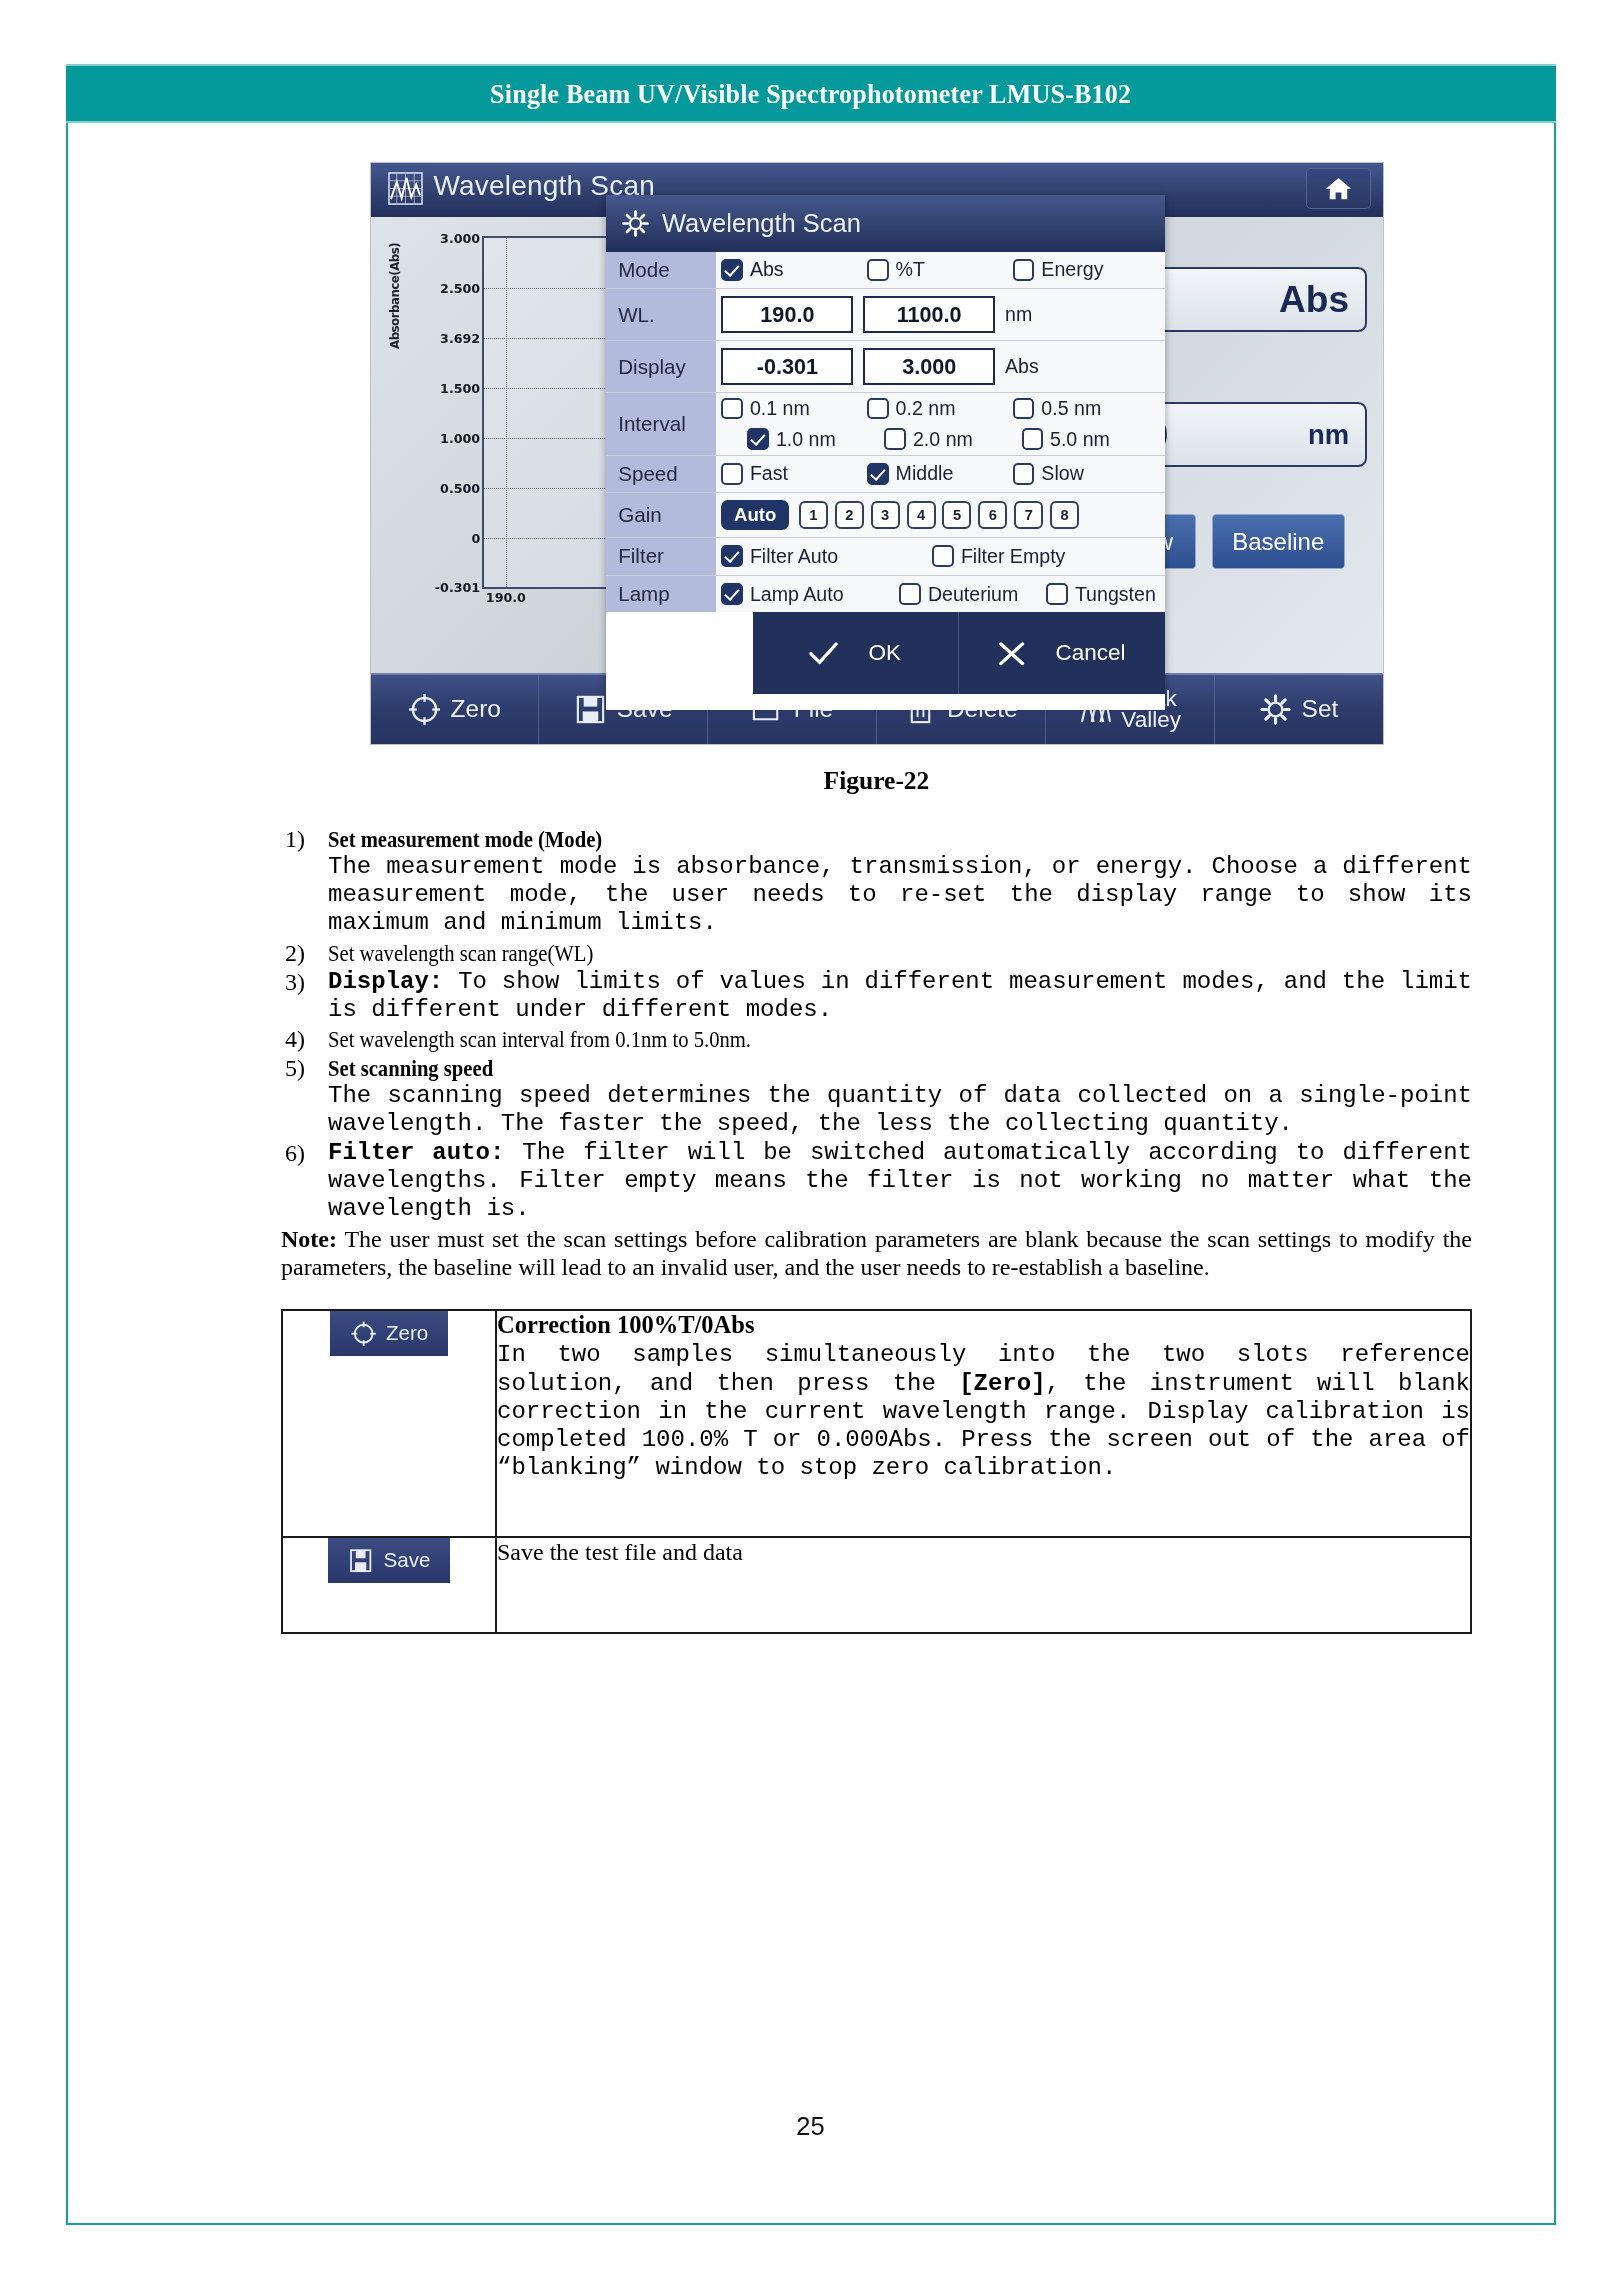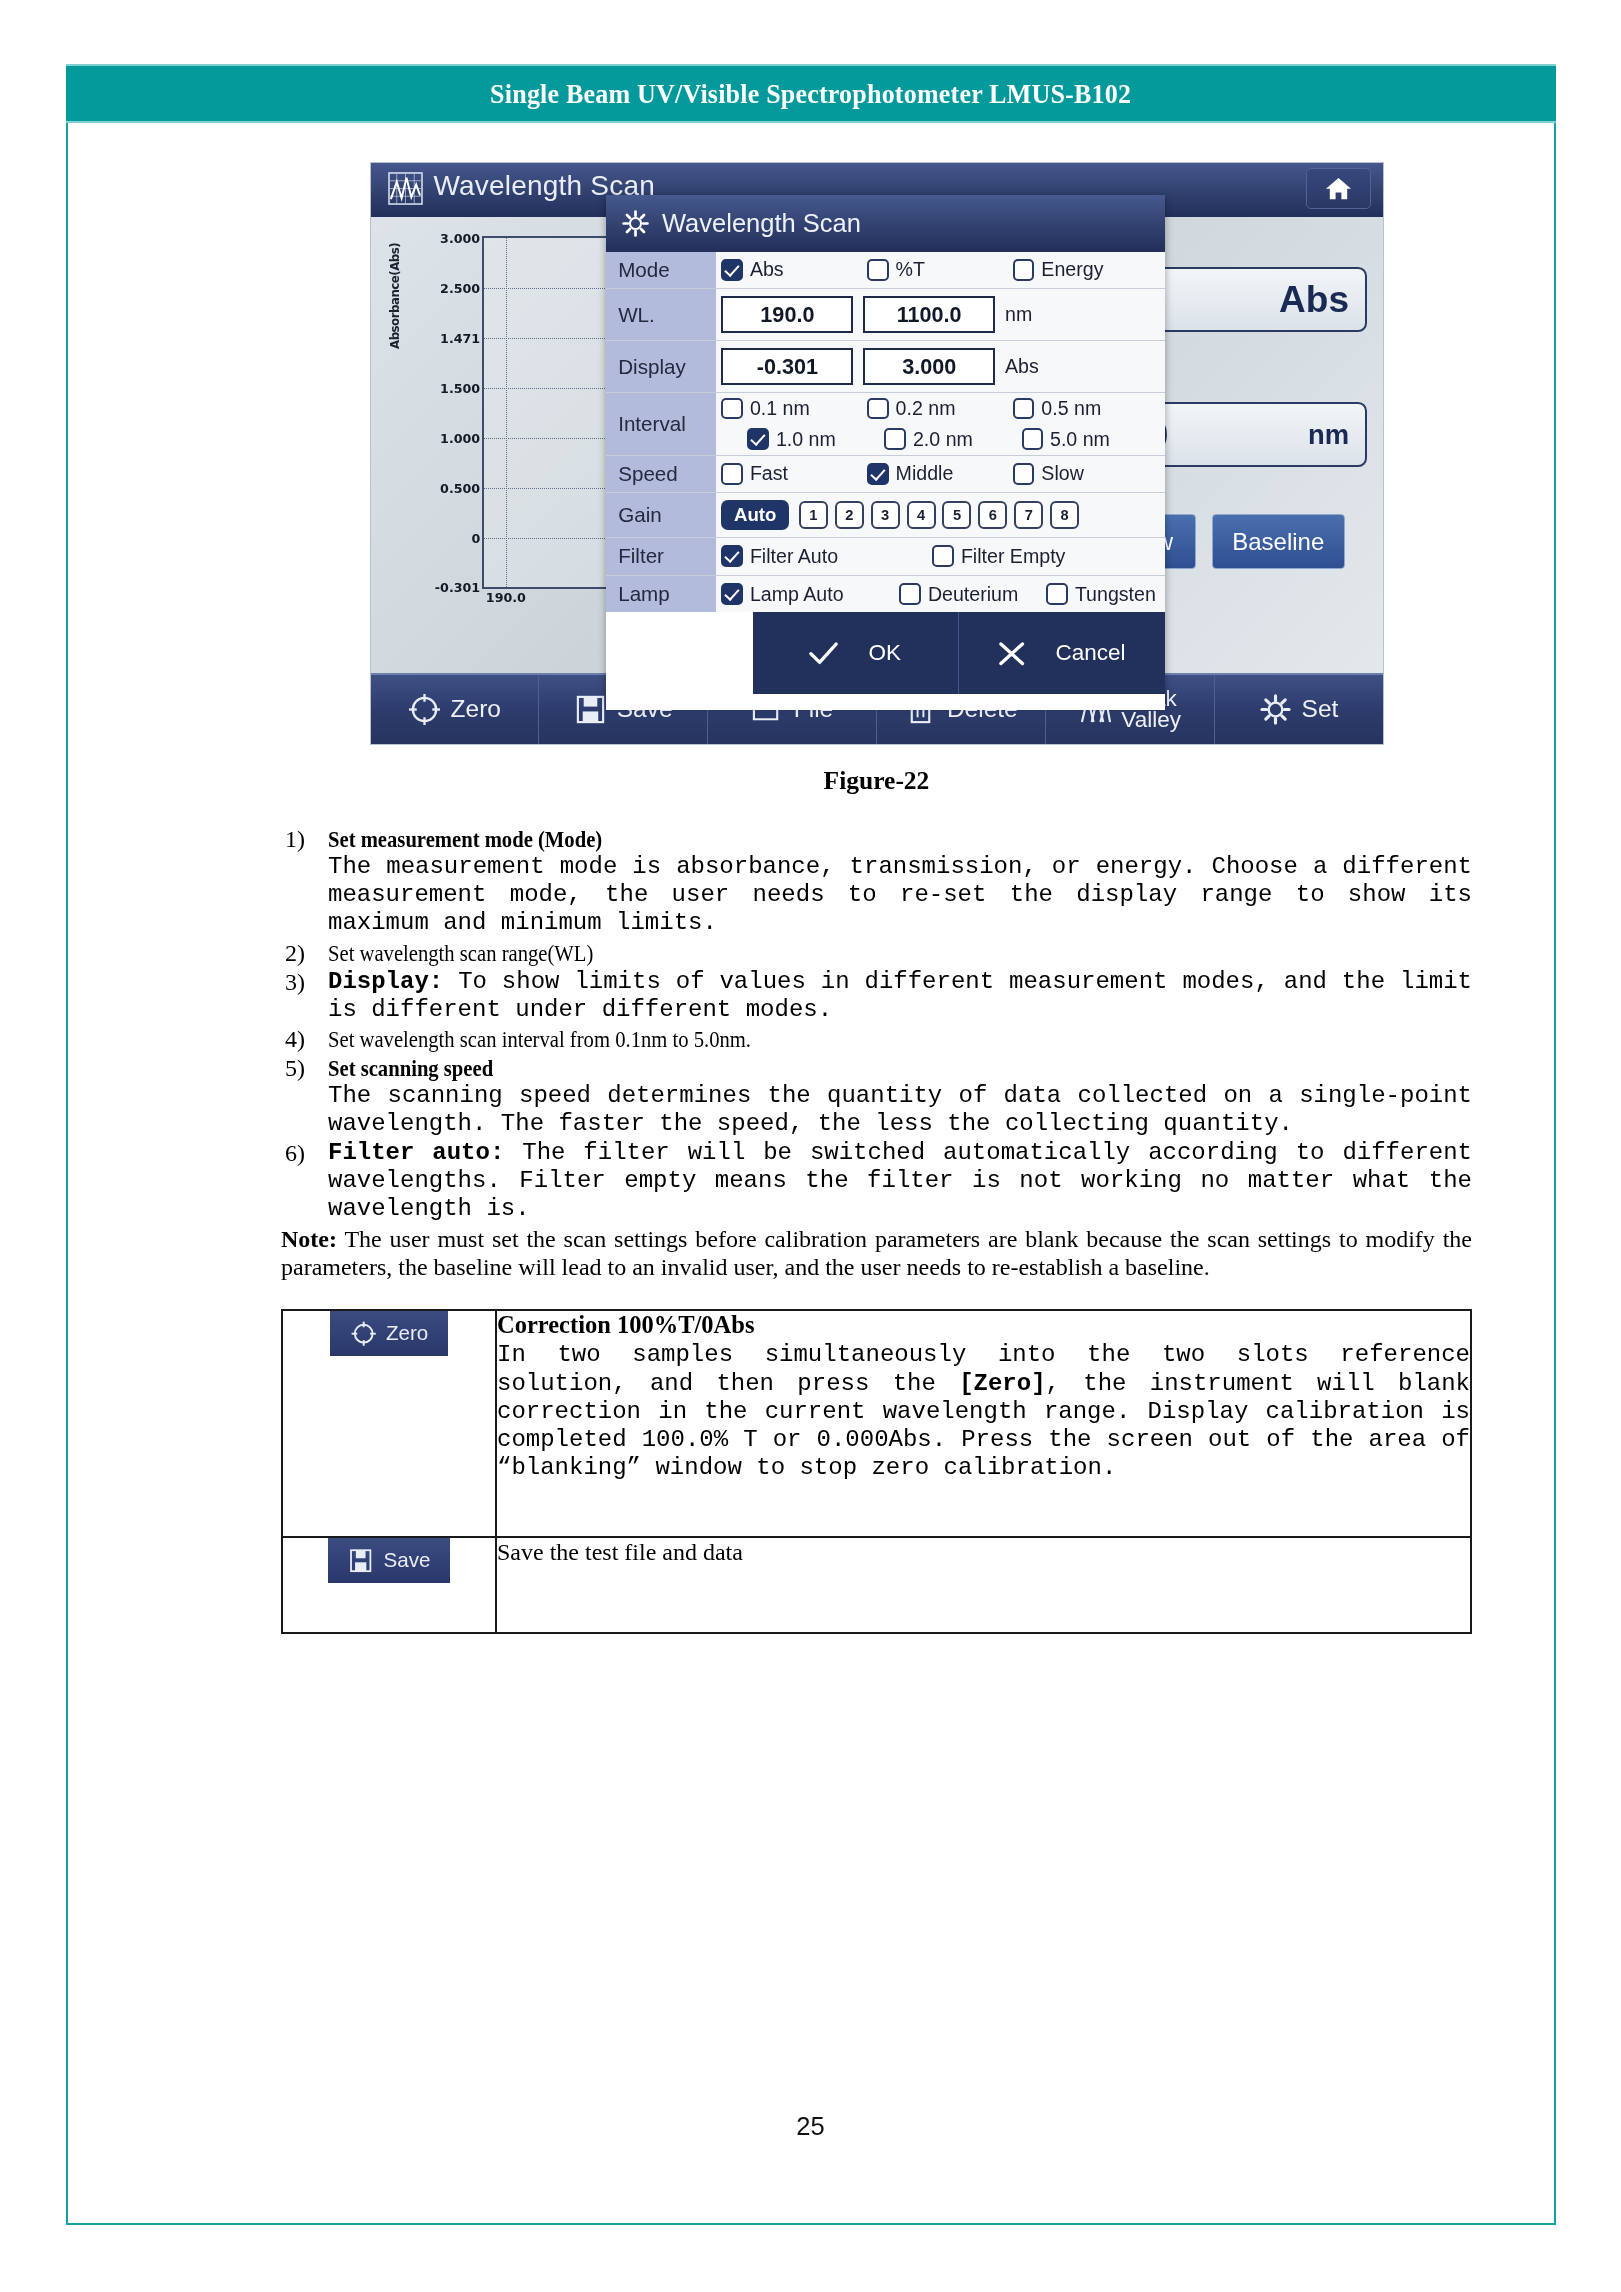--- a/index.html
+++ b/index.html
@@ -327,21 +327,21 @@
           </span>
         </div>
       </div>
 
       <div class="dev-body">
         <div class="chart-area">
           <div class="chart-ylabel">Absorbance(Abs)</div>
           <div class="chart-plot">
             <div class="ytick" style="top:0%">3.000</div>
             <div class="ytick" style="top:14.3%">2.500</div>
-            <div class="ytick" style="top:28.6%">1.471</div>
+            <div class="ytick" style="top:28.6%">3.692</div>
             <div class="ytick" style="top:42.9%">1.500</div>
             <div class="ytick" style="top:57.2%">1.000</div>
             <div class="ytick" style="top:71.5%">0.500</div>
             <div class="ytick" style="top:85.8%">0</div>
             <div class="ytick" style="top:100%">-0.301</div>
 
             <div class="gridline-h" style="top:14.3%"></div>
             <div class="gridline-h" style="top:28.6%"></div>
             <div class="gridline-h" style="top:42.9%"></div>
             <div class="gridline-h" style="top:57.2%"></div>

